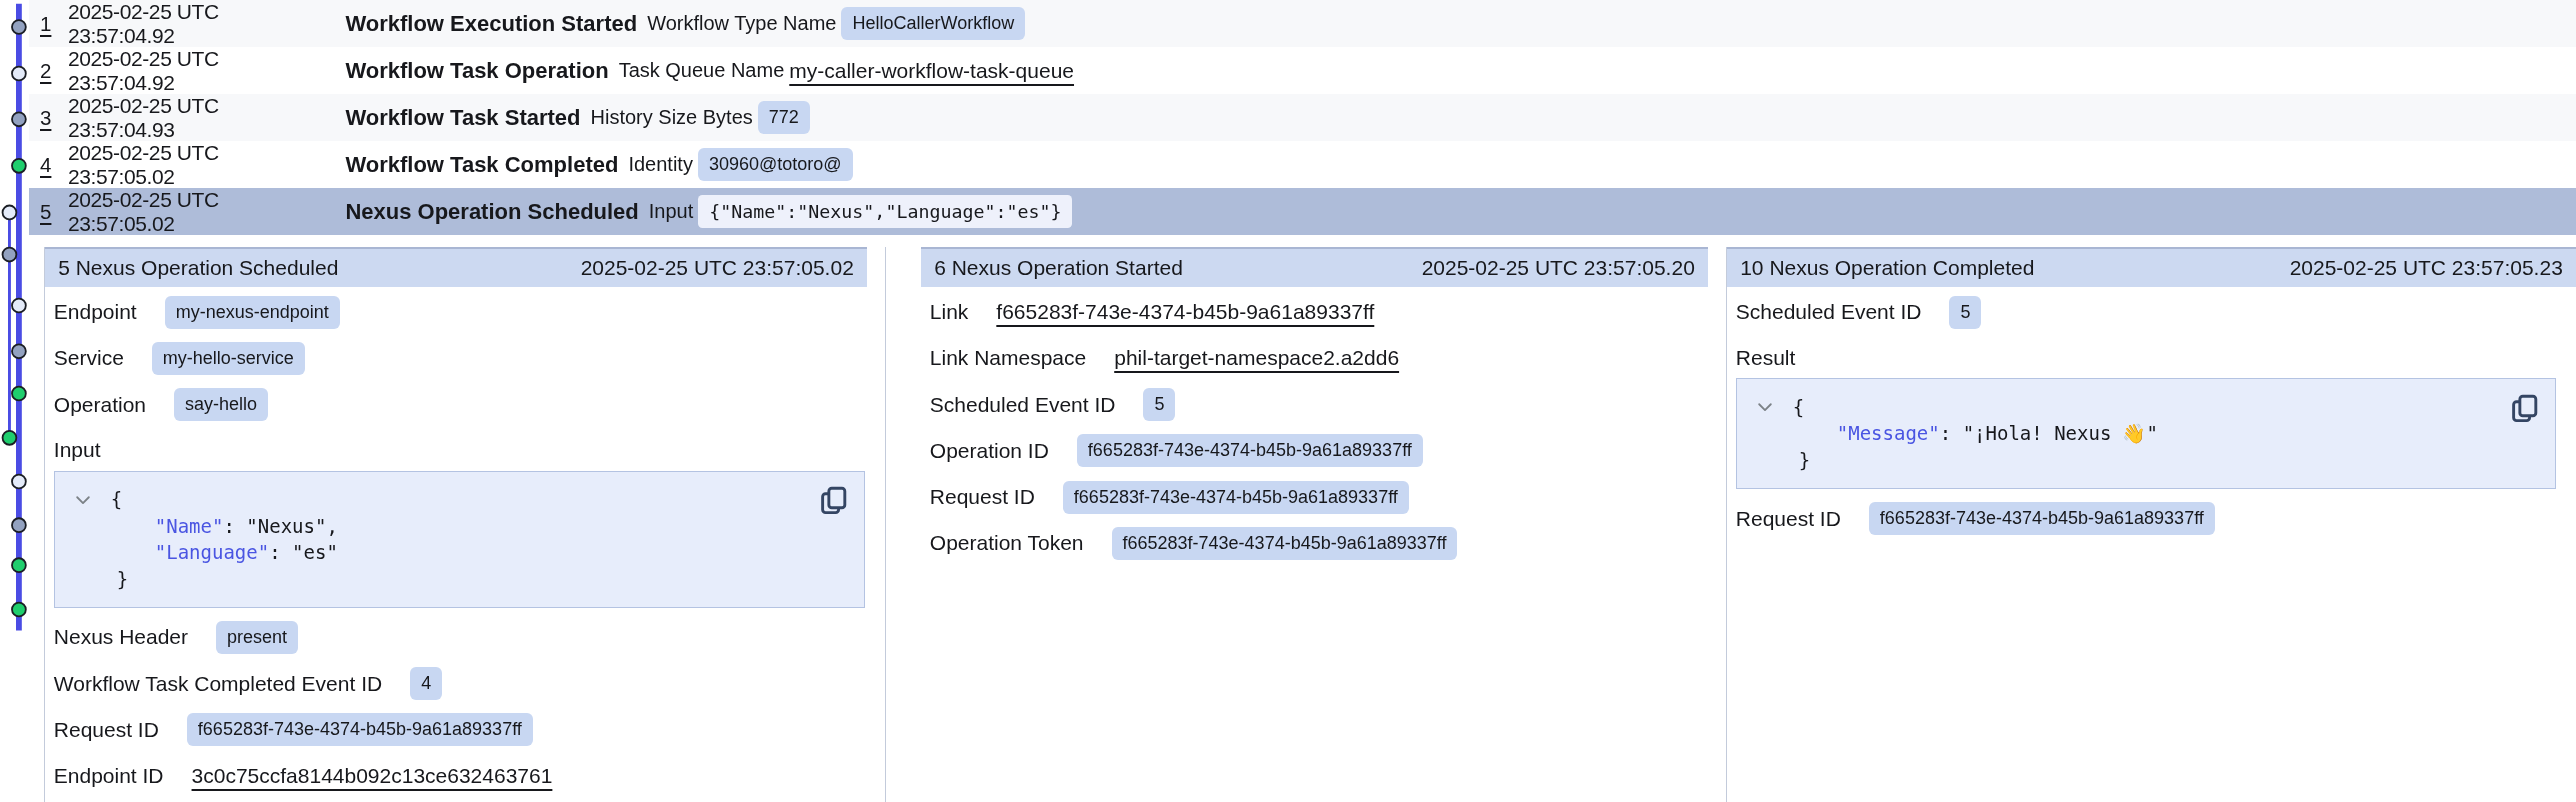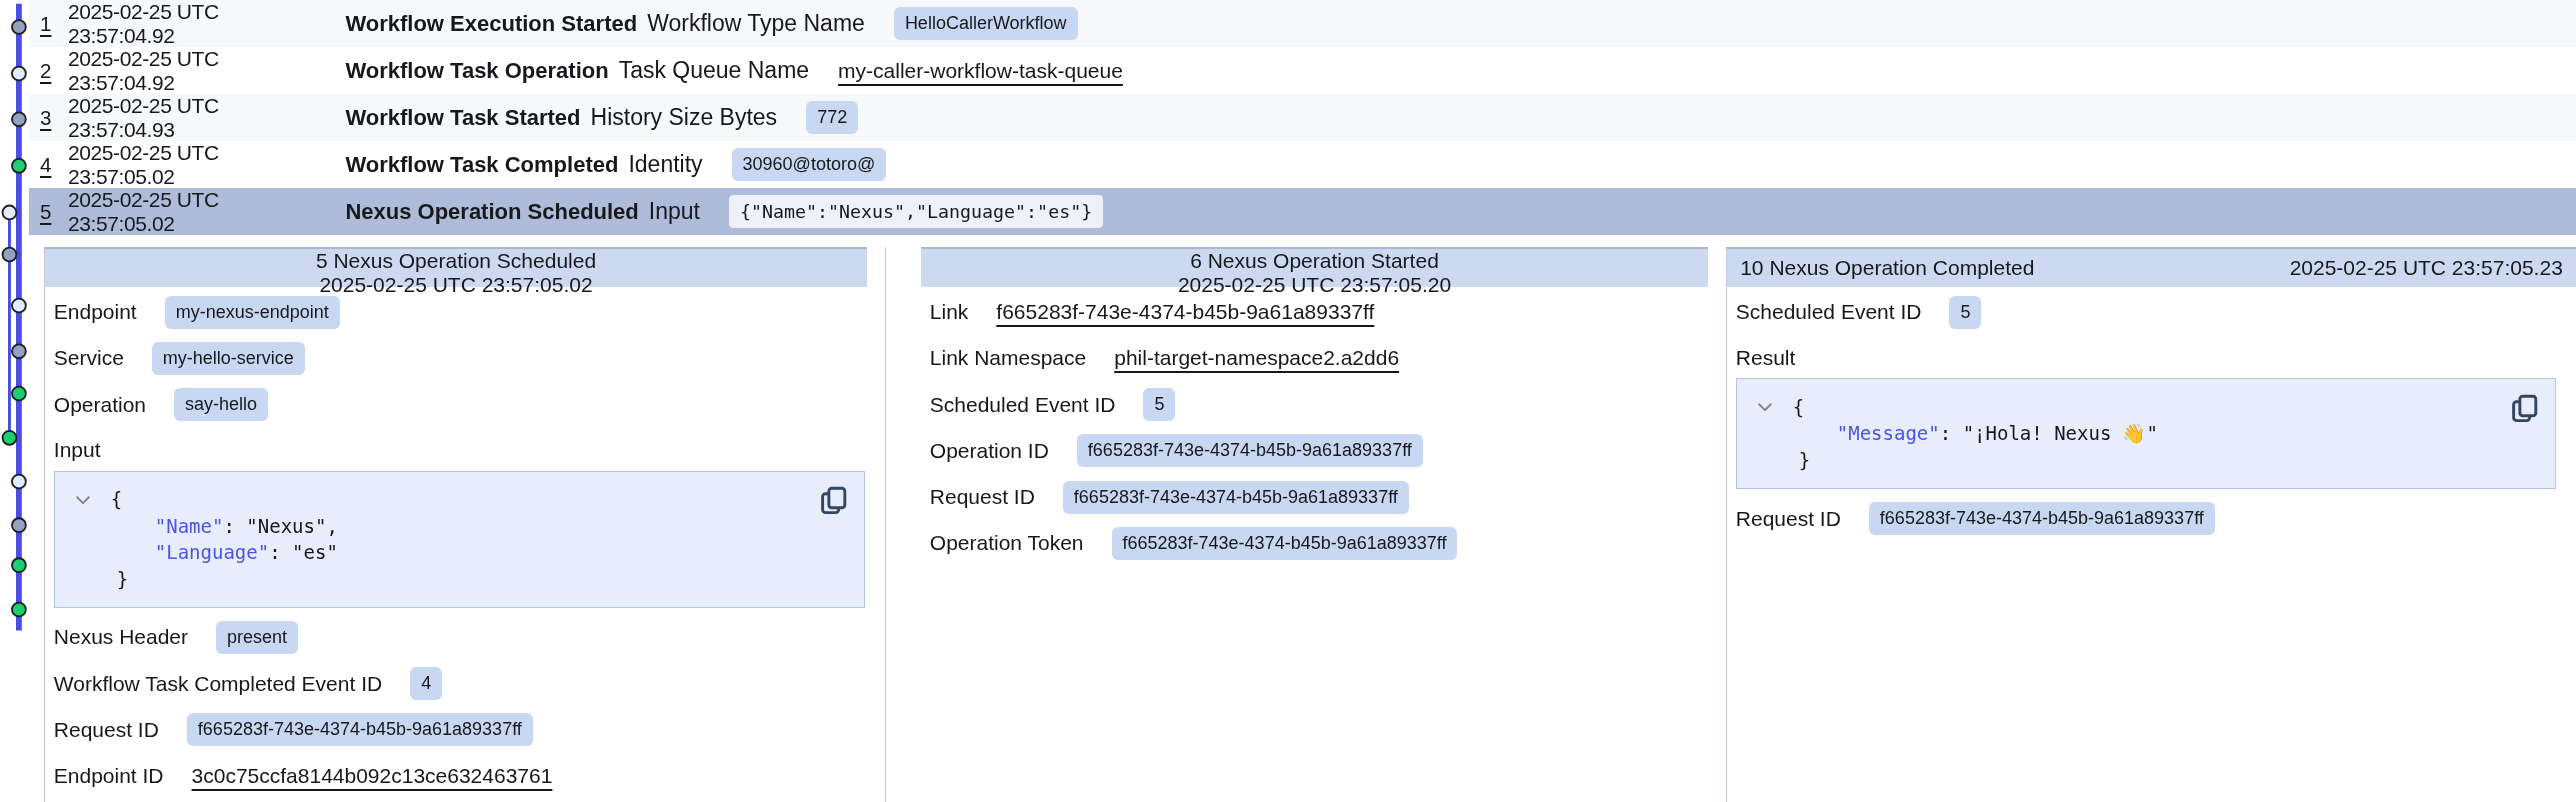--- a/index.html
+++ b/index.html
@@ -9,38 +9,38 @@
   .timeline{position:absolute;left:0;top:0;}
   
   .rows{position:absolute;left:29px;top:0;right:0;}
   .row{display:flex;align-items:center;height:47px;padding-left:11px;background:#fff;}
   .row.alt{background:var(--alt-bg,#f7f8fa);}
   .row.selected{background:var(--selected-bg,#aebcd9);}
   .enum{width:28px;font-size:20.5px;color:var(--text);text-decoration:underline;
         text-underline-offset:4.4px;text-decoration-thickness:1.5px;flex:none;}
   .ets{width:251px;margin-right:26.4px;font-size:21px;flex:none;letter-spacing:-0.4px;}
   .ename{font-size:22px;font-weight:700;margin-right:10px;white-space:nowrap;}
-  .elabel{font-size:23px;margin-right:29px;white-space:nowrap;}
+  .elabel{font-size:20px;margin-right:5px;white-space:nowrap;}
   .badge{display:inline-flex;align-items:center;height:33px;padding:0 11px;border-radius:5.9px;
          background:var(--badge-bg,#c8d7f2);font-size:18px;white-space:nowrap;}
   .badge.mono{font-family:"DejaVu Sans Mono",monospace;font-size:18.3px;border-radius:4.4px;
               background:var(--badge-light-bg,#eef1fb);}
   .vlink{font-size:21px;color:var(--text);text-decoration:underline;
          text-underline-offset:5.9px;text-decoration-thickness:1.8px;white-space:nowrap;}
   
   .panels{position:absolute;top:247px;left:44px;right:0;bottom:0;display:flex;
           border-left:1.5px solid var(--divider,#c3cbdb);background:#fff;}
   .panel{position:relative;box-sizing:border-box;}
   .panel.p1{width:840px;}
   .panel.p2{width:841px;border-left:1.5px solid var(--divider,#c3cbdb);padding-left:35px;}
   .panel.p3{flex:1;border-left:1.5px solid var(--divider,#c3cbdb);}
   .phead{height:40px;background:var(--header-bg,#ccd9f1);border-top:2.9px solid var(--header-top,#a9b6d3);
          display:flex;align-items:center;justify-content:space-between;padding:0 13.2px;
          box-sizing:border-box;font-size:21px;}
-  .panel.p1 .phead,.panel.p2 .phead{margin-right:18px;flex-direction:column;}
+  .panel.p1 .phead,.panel.p2 .phead{margin-right:18px;}
   .pbody{padding:8.8px 16px 0 8.8px;}
   .field{display:flex;align-items:center;min-height:33px;margin-bottom:13.2px;gap:28px;}
   .flabel{font-size:21px;white-space:nowrap;}
   .lone{min-height:32px;margin-bottom:4.4px;}
   .codeblock{position:relative;background:var(--code-bg,#e7edfb);border:1.5px solid var(--code-border,#b4c3e2);
              margin:0 4.4px 13.2px 0;padding:14.7px 0;font-family:"DejaVu Sans Mono",monospace;
              font-size:19px;line-height:26.4px;color:var(--text);}
   .cl{white-space:pre;}
   .cl.l0{padding-left:56px;}
   .cl.l1{padding-left:100px;}

